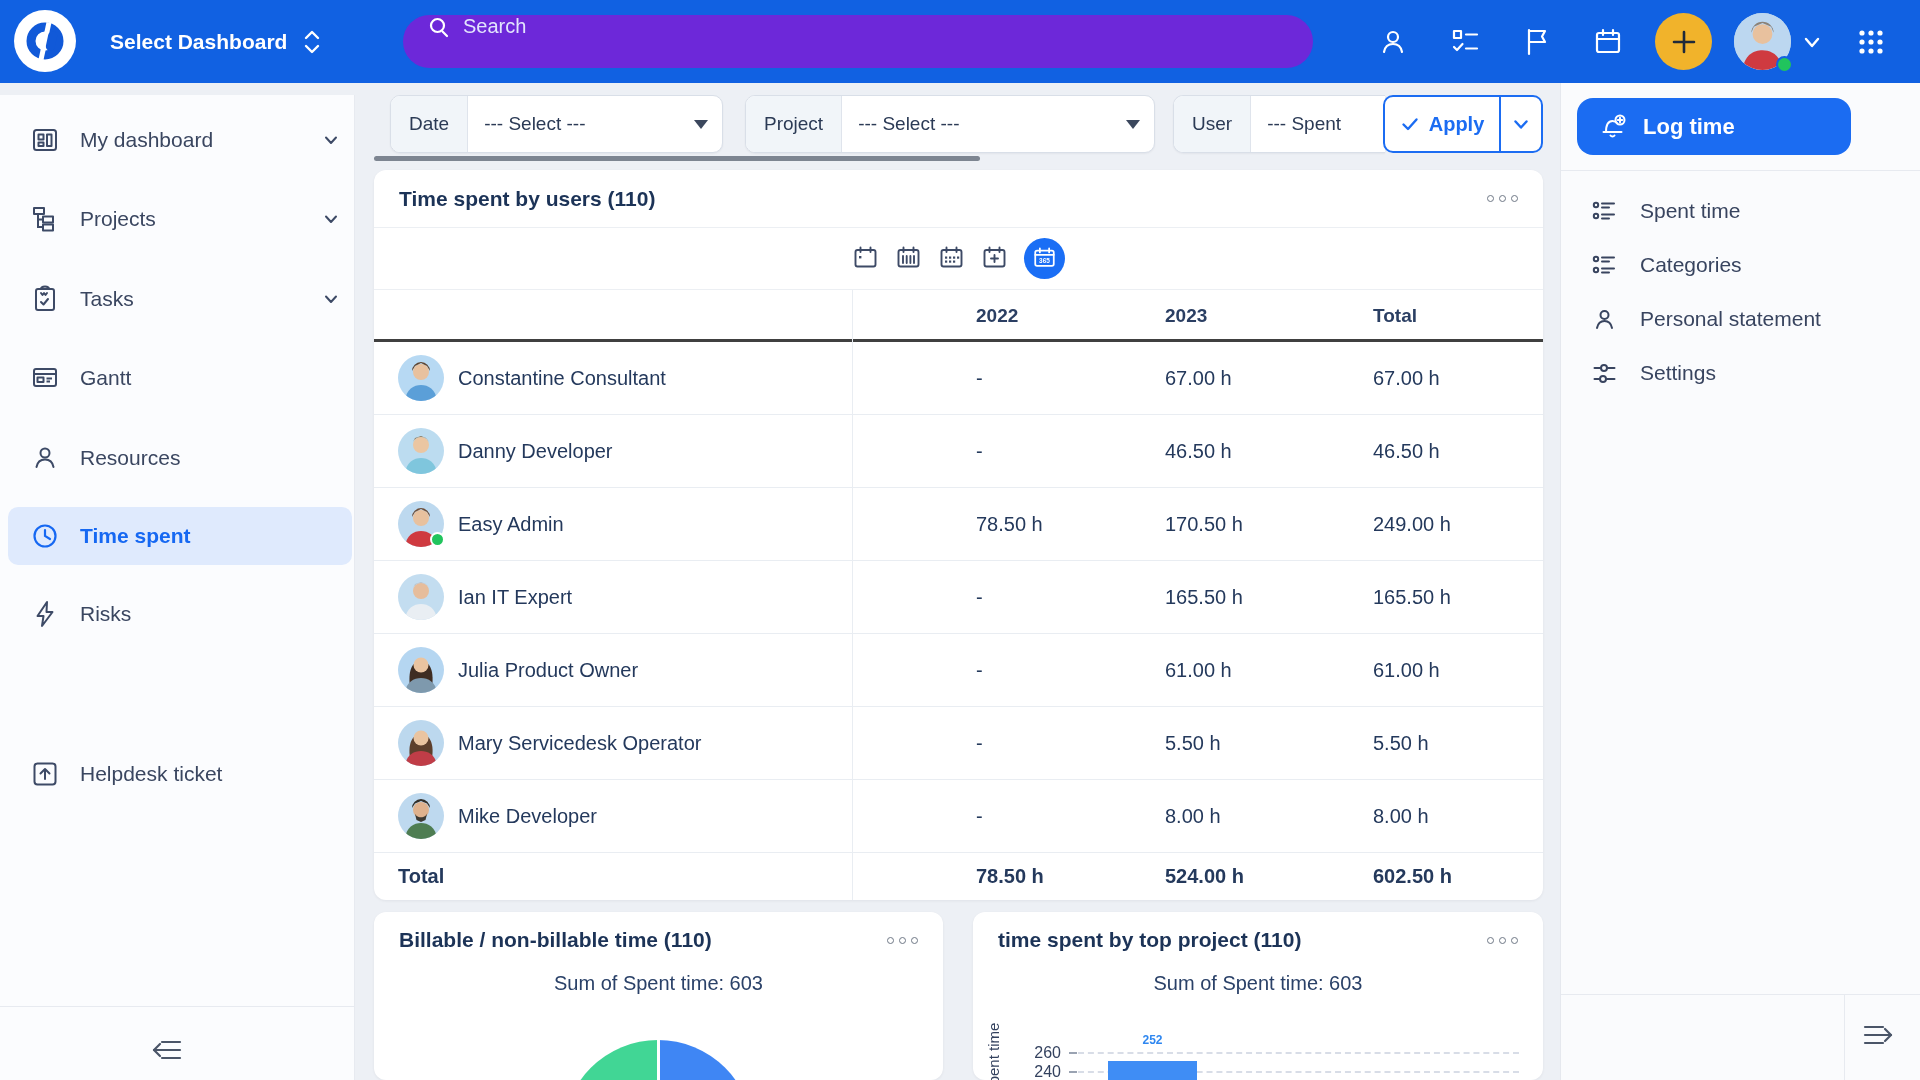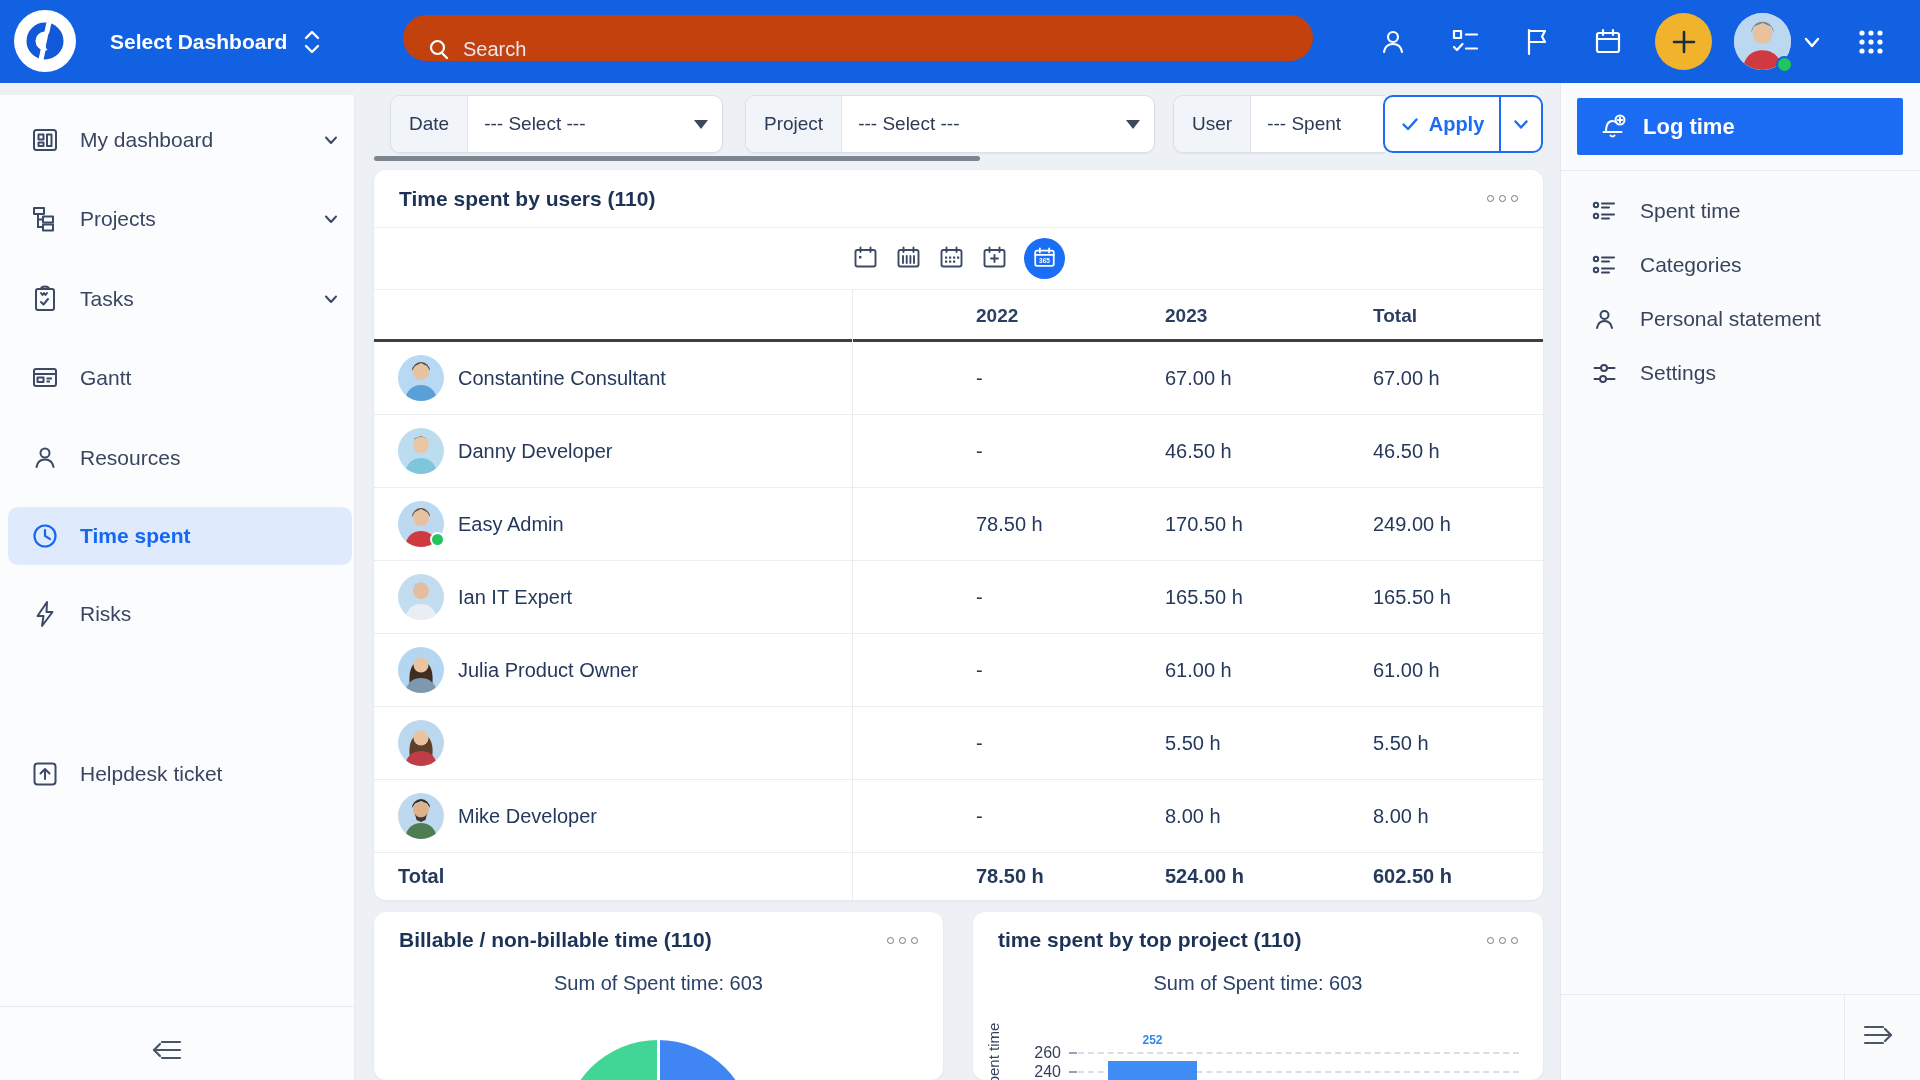--- a/index.html
+++ b/index.html
@@ -4,21 +4,21 @@
 <style>
   * { margin:0; padding:0; box-sizing:border-box; }
   html,body { width:1920px; height:1080px; }
   body { font-family:"Liberation Sans","DejaVu Sans",sans-serif; background:#edf0f5; overflow:hidden; }
   #stage { position:relative; width:1920px; height:1080px; overflow:hidden; background:#edf0f5; }
 
   
   .topbar { position:absolute; left:0; top:0; width:1920px; height:83px; background:#1161e2; z-index:30; display:flex; align-items:center; }
   .logo { position:absolute; left:14px; top:10px; width:62px; height:62px; background:#fff; border-radius:50%; display:flex; align-items:center; justify-content:center; }
   .dash-select { position:absolute; left:110px; top:0; height:83px; display:flex; align-items:center; gap:14px; color:#fff; font-size:21px; font-weight:600; cursor:pointer; }
-  .search-pill { position:absolute; left:403px; top:15px; width:910px; height:46px; background:#c2410c; border-radius:27px; display:flex; align-items:flex-end; padding-left:24px; gap:12px; }
+  .search-pill { position:absolute; left:403px; top:15px; width:910px; height:53px; background:#6d28d9; border-radius:27px; display:flex; align-items:flex-start; padding-left:24px; gap:12px; }
   .search-pill input { background:transparent; border:none; outline:none; color:#fff; font-size:20px; width:760px; font-family:inherit; }
   .search-pill input::placeholder { color:#e9efff; opacity:.95; }
   .tb-ico { position:absolute; top:0; height:83px; display:flex; align-items:center; justify-content:center; width:44px; color:#fff; cursor:pointer; }
   .plus-btn { position:absolute; left:1655px; top:13px; width:57px; height:57px; border-radius:50%; background:#f1b32b; display:flex; align-items:center; justify-content:center; color:#1f2a3a; cursor:pointer; }
   .tb-avatar { position:absolute; left:1734px; top:13px; width:57px; height:57px; border-radius:50%; overflow:hidden; background:#bcd7f0; cursor:pointer; }
   .tb-avatar-dot { position:absolute; left:1776px; top:56px; width:17px; height:17px; border-radius:50%; background:#21c45d; border:2px solid #1161e2; z-index:2; }
 
   
   .sidebar { position:absolute; left:0; top:95px; width:355px; height:997px; background:#fbfcfe; border-right:1px solid #e7eaf0; z-index:20; }
   .side-item { position:absolute; left:8px; width:344px; height:58px; display:flex; align-items:center; gap:20px; padding-left:22px; color:#3a4660; font-size:21px; cursor:pointer; border-radius:10px; }
@@ -71,21 +71,21 @@
   .pie-split { position:absolute; left:283px; top:128px; width:3px; height:95px; background:#fff; }
   .ylab { position:absolute; left:-30px; top:138px; width:100px; color:#33415e; font-size:15px; transform:rotate(-90deg); transform-origin:center; text-align:center; }
   .ytick { position:absolute; width:60px; text-align:right; color:#33415e; font-size:16px; }
   .gline { position:absolute; left:105px; width:441px; border-top:2px dashed #d8dde7; }
   .tickmark { position:absolute; left:96px; width:8px; border-top:2px solid #9aa3b2; }
   .bar { position:absolute; left:135px; top:149px; width:89px; height:60px; background:#3f8df5; }
   .bar-label { position:absolute; left:135px; top:121px; width:89px; text-align:center; color:#2f87f0; font-size:12px; font-weight:700; }
 
   
   .rightbar { position:absolute; left:1560px; top:83px; width:360px; height:997px; background:#fafbfd; border-left:1px solid #e5e8ee; z-index:20; }
-  .logtime { position:absolute; left:16px; top:15px; width:326px; height:57px; background:#1b6cf2; border-radius:2px; display:flex; align-items:center; gap:16px; padding-left:22px; color:#fff; font-size:22px; font-weight:700; cursor:pointer; }
+  .logtime { position:absolute; left:16px; top:15px; width:274px; height:57px; background:#1b6cf2; border-radius:16px; display:flex; align-items:center; gap:16px; padding-left:22px; color:#fff; font-size:22px; font-weight:700; cursor:pointer; }
   .rb-divider { position:absolute; left:0; top:87px; width:360px; height:1px; background:#e7eaf0; }
   .rb-item { position:absolute; left:0; width:360px; height:54px; display:flex; align-items:center; gap:22px; padding-left:30px; color:#38445f; font-size:21px; cursor:pointer; }
   .rb-footer { position:absolute; left:0; top:911px; width:360px; height:86px; border-top:1px solid #e7eaf0; }
   .rb-footer .vline { position:absolute; left:283px; top:0; width:1px; height:86px; background:#e7eaf0; }
   .collapse-right { position:absolute; left:300px; top:26px; color:#4a5568; cursor:pointer; }
 
   svg { display:block; }
 </style>
 </head>
 <body>
@@ -473,20 +473,21 @@
     </div>
 
     <div class="trow">
       <span class="avatar" style="background:#bcd8ee;">
         <svg width="46" height="46" viewBox="0 0 46 46">
             <path d="M12 38 c-2-12 1-24 11-24 s13 12 11 24 Z" fill="#5d3f2c"></path>
             <circle cx="23" cy="18" r="7.5" fill="#eac4a0"></circle>
             <path d="M7 46 c1-11 9-15 16-15 s15 4 16 15 Z" fill="#c03d47"></path>
           </svg>
       </span>
+      <span class="name">Mary Servicedesk Operator</span>
       <span class="td col1">-</span>
       <span class="td col2">5.50 h</span>
       <span class="td col3">5.50 h</span>
     </div>
 
     <div class="trow">
       <span class="avatar" style="background:#bed9ef;">
         <svg width="46" height="46" viewBox="0 0 46 46">
             <circle cx="23" cy="17" r="8" fill="#dfb28e"></circle>
             <path d="M14 17 a9 9 0 0 1 18 0 v6 a9 9 0 0 1 -18 0 Z" fill="none"></path>

